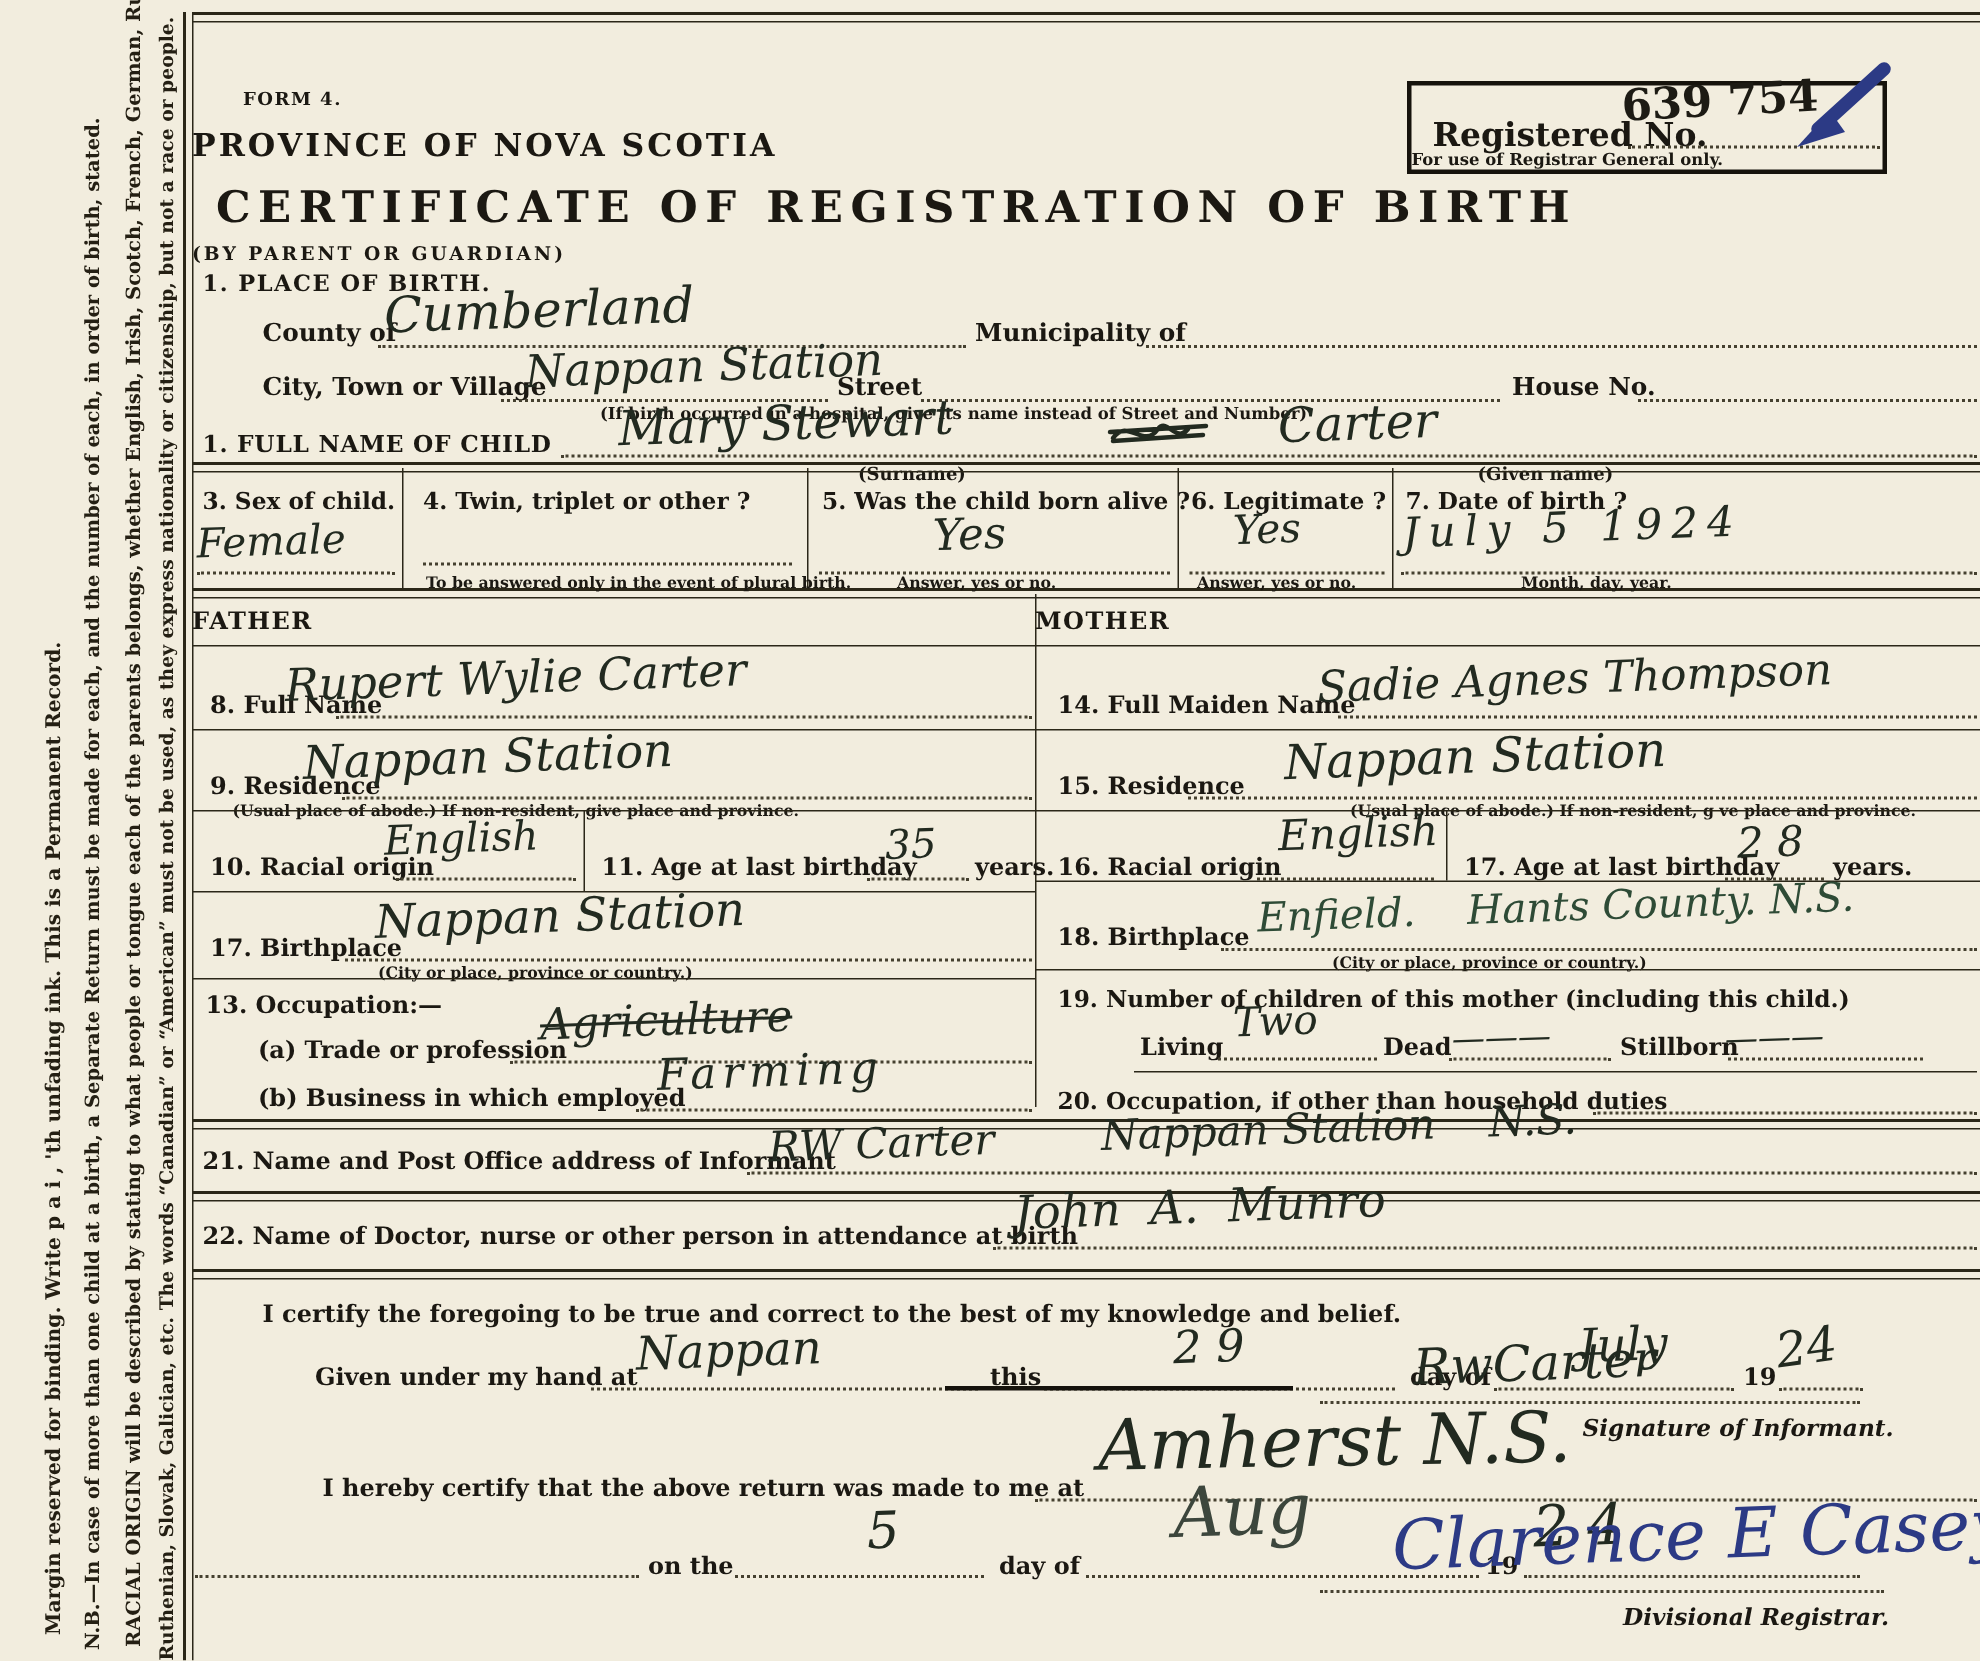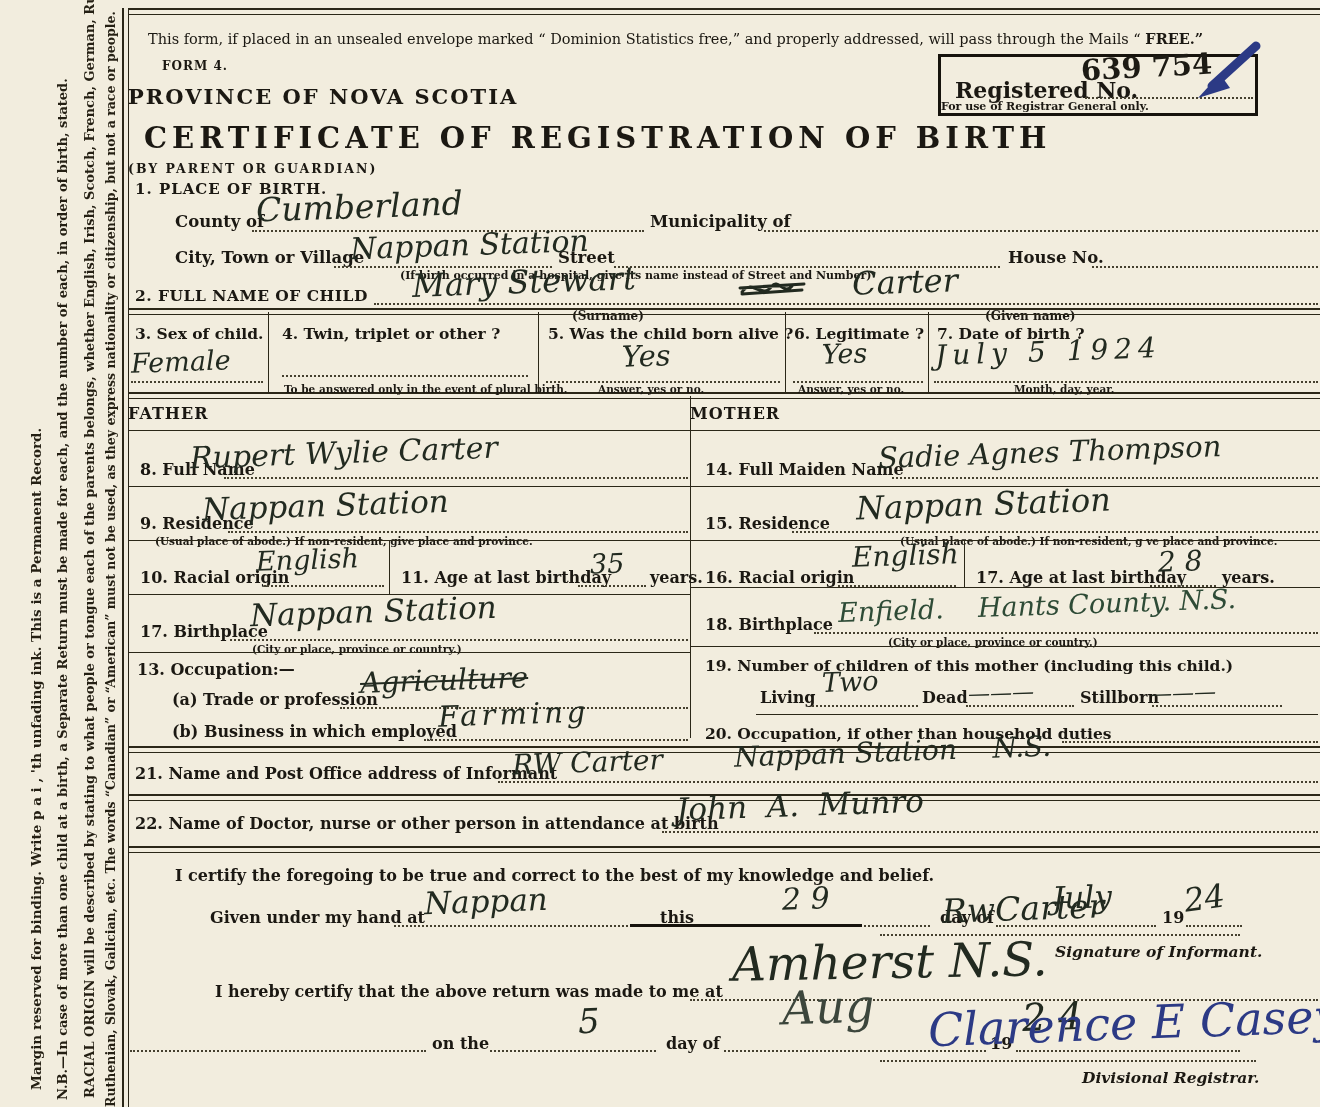--- a/index.html
+++ b/index.html
@@ -36,23 +36,20 @@
 <div id="page">
 
   <div class="mnote" style="left:30px;top:1090px;font-size:13.5px">Margin reserved for binding.    Write p a i ,    'th unfading ink.   This is a Permanent Record.</div>
   <div class="mnote" style="left:56px;top:1100px;font-size:13px">N.B.—In case of more than one child at a birth, a Separate Return must be made for each, and the number of each, in order of birth, stated.</div>
   <div class="mnote" style="left:83px;top:1098px;font-size:13px">RACIAL ORIGIN will be described by stating to what people or tongue each of the parents belongs, whether English, Irish, Scotch, French, German, Russian,</div>
   <div class="mnote" style="left:105px;top:1107px;font-size:12.5px">Ruthenian, Slovak, Galician, etc.  The words “Canadian” or “American” must not be used, as they express nationality or citizenship, but not a race or people.</div>
 
   <div class="dbl" style="left:128px;top:8px;width:1192px"></div>
   <div class="vdbl" style="left:122px;top:8px;height:1099px"></div>
 
-  <div class="lbl" style="left:148px;top:32px;font-size:14.5px;font-weight:normal">
-    <span>This form, if placed in an unsealed envelope marked “ Dominion Statistics free,” and properly addressed, will pass through the Mails “ </span><b>FREE.”</b>
-  </div>
   <div class="lbl" style="left:162px;top:60px;font-size:12px;letter-spacing:1px">FORM 4.</div>
 
   <div class="lbl center" style="left:128px;top:86px;width:1140px;font-size:21px;letter-spacing:2px">PROVINCE OF NOVA SCOTIA</div>
   <div class="lbl center" style="left:144px;top:124px;width:1140px;font-size:29px;letter-spacing:5px">CERTIFICATE OF REGISTRATION OF BIRTH</div>
   <div class="lbl center" style="left:128px;top:163px;width:1140px;font-size:12.5px;letter-spacing:2px">(BY PARENT OR GUARDIAN)</div>
 
   <div id="regbox">
     <div class="lbl" style="left:14px;top:22px;font-size:22px">Registered No.</div>
     <div class="dots" style="left:144px;top:40px;width:168px"></div>
     <div class="cap center" style="left:0px;top:44px;width:310px;font-size:11px">For use of Registrar General only.</div>
@@ -73,21 +70,21 @@
 
   <div class="lbl" style="left:175px;top:250px;font-size:16.5px">City, Town or Village</div>
   <div class="dots" style="left:334px;top:266px;width:218px"></div>
   <div class="hw" style="left:350px;top:230px;font-size:30px">Nappan Station</div>
   <div class="lbl" style="left:558px;top:250px;font-size:16.5px">Street</div>
   <div class="dots" style="left:614px;top:266px;width:386px"></div>
   <div class="lbl" style="left:1008px;top:250px;font-size:16.5px">House No.</div>
   <div class="dots" style="left:1092px;top:266px;width:226px"></div>
   <div class="cap center" style="left:400px;top:270px;width:600px;font-size:11px">(If birth occurred in a hospital, give its name instead of Street and Number)</div>
 
-  <div class="lbl" style="left:135px;top:288px;font-size:15.5px;letter-spacing:0.5px">2. FULL NAME OF CHILD</div>
+  <div class="lbl" style="left:135px;top:288px;font-size:15.5px;letter-spacing:0.5px">1. FULL NAME OF CHILD</div>
   <div class="dots" style="left:374px;top:303px;width:944px"></div>
   <div class="hw" style="left:412px;top:266px;font-size:32px">Mary Stewart</div>
   <svg style="position:absolute;left:738px;top:276px" width="70" height="26" viewBox="0 0 70 26">
     <path d="M4 16 C14 2 24 24 34 10 C40 2 46 20 54 10 M2 12 L66 8 M4 18 L64 14" stroke="#222a20" stroke-width="3" fill="none" stroke-linecap="round"></path>
   </svg>
   <div class="hw" style="left:852px;top:266px;font-size:32px">Carter</div>
   <div class="cap" style="left:572px;top:310px;font-size:12px">(Surname)</div>
   <div class="cap" style="left:985px;top:310px;font-size:12px">(Given name)</div>
 
   <div class="dbl" style="left:128px;top:308px;width:1192px"></div>

